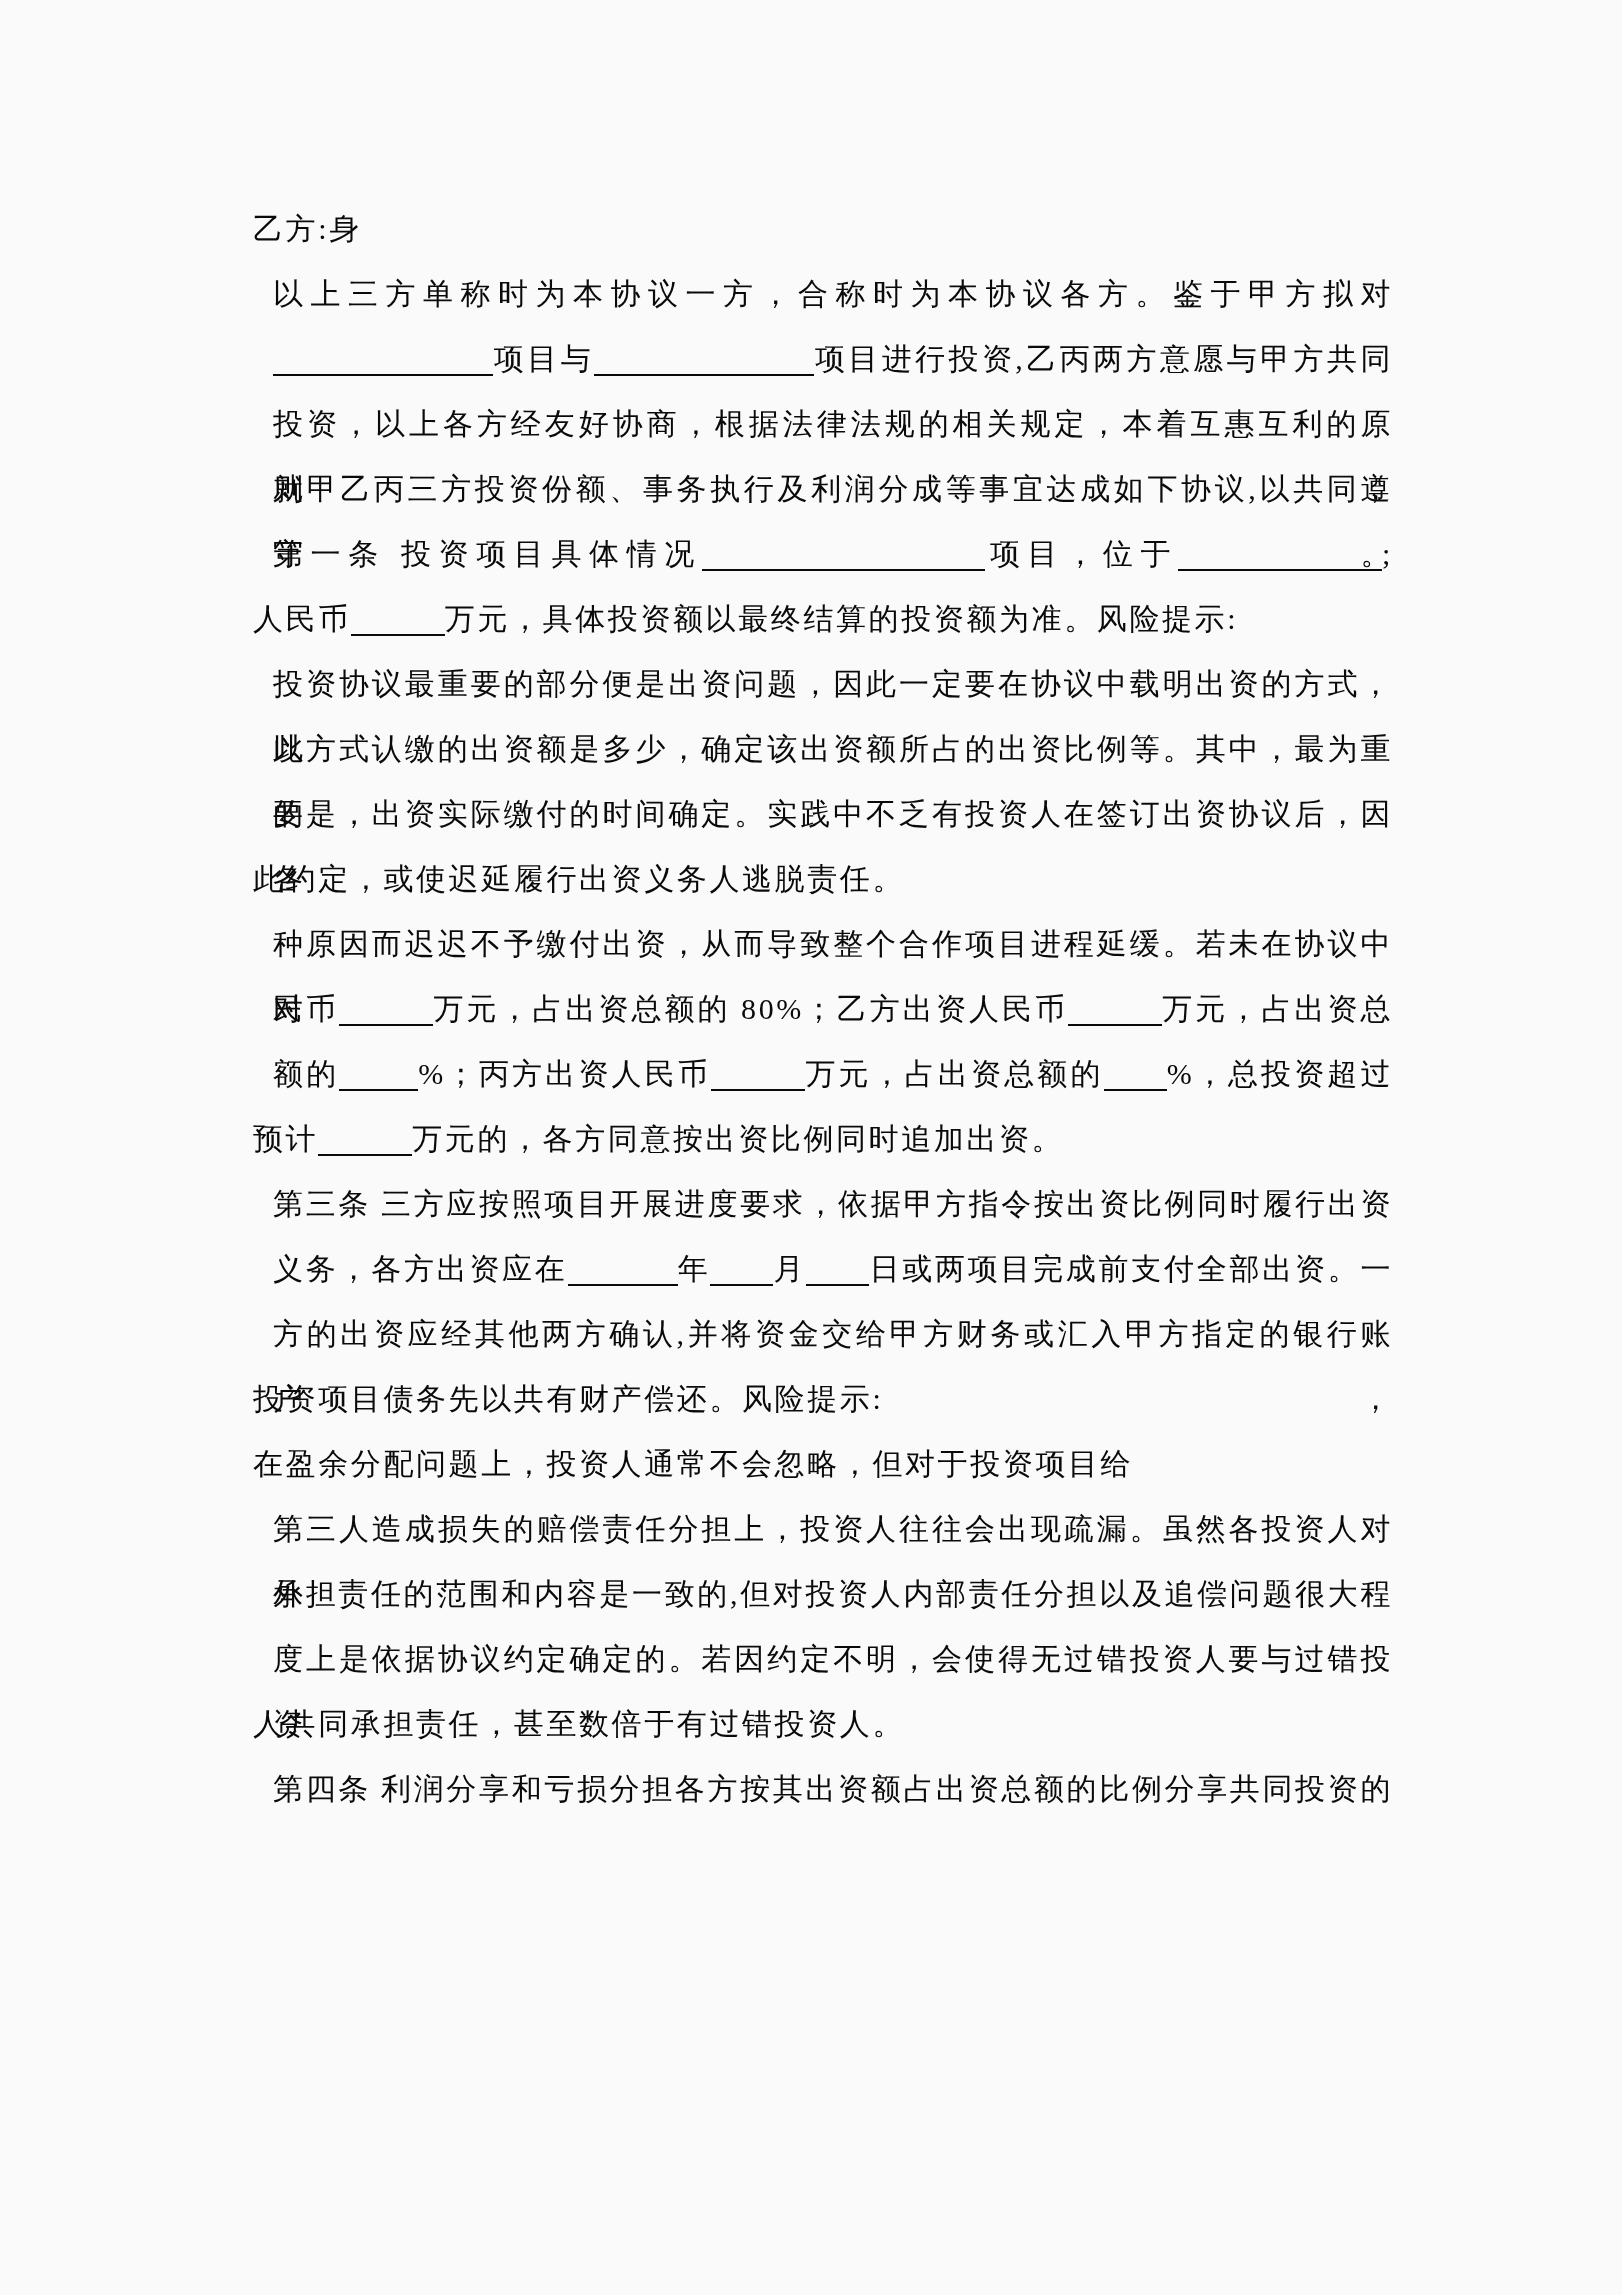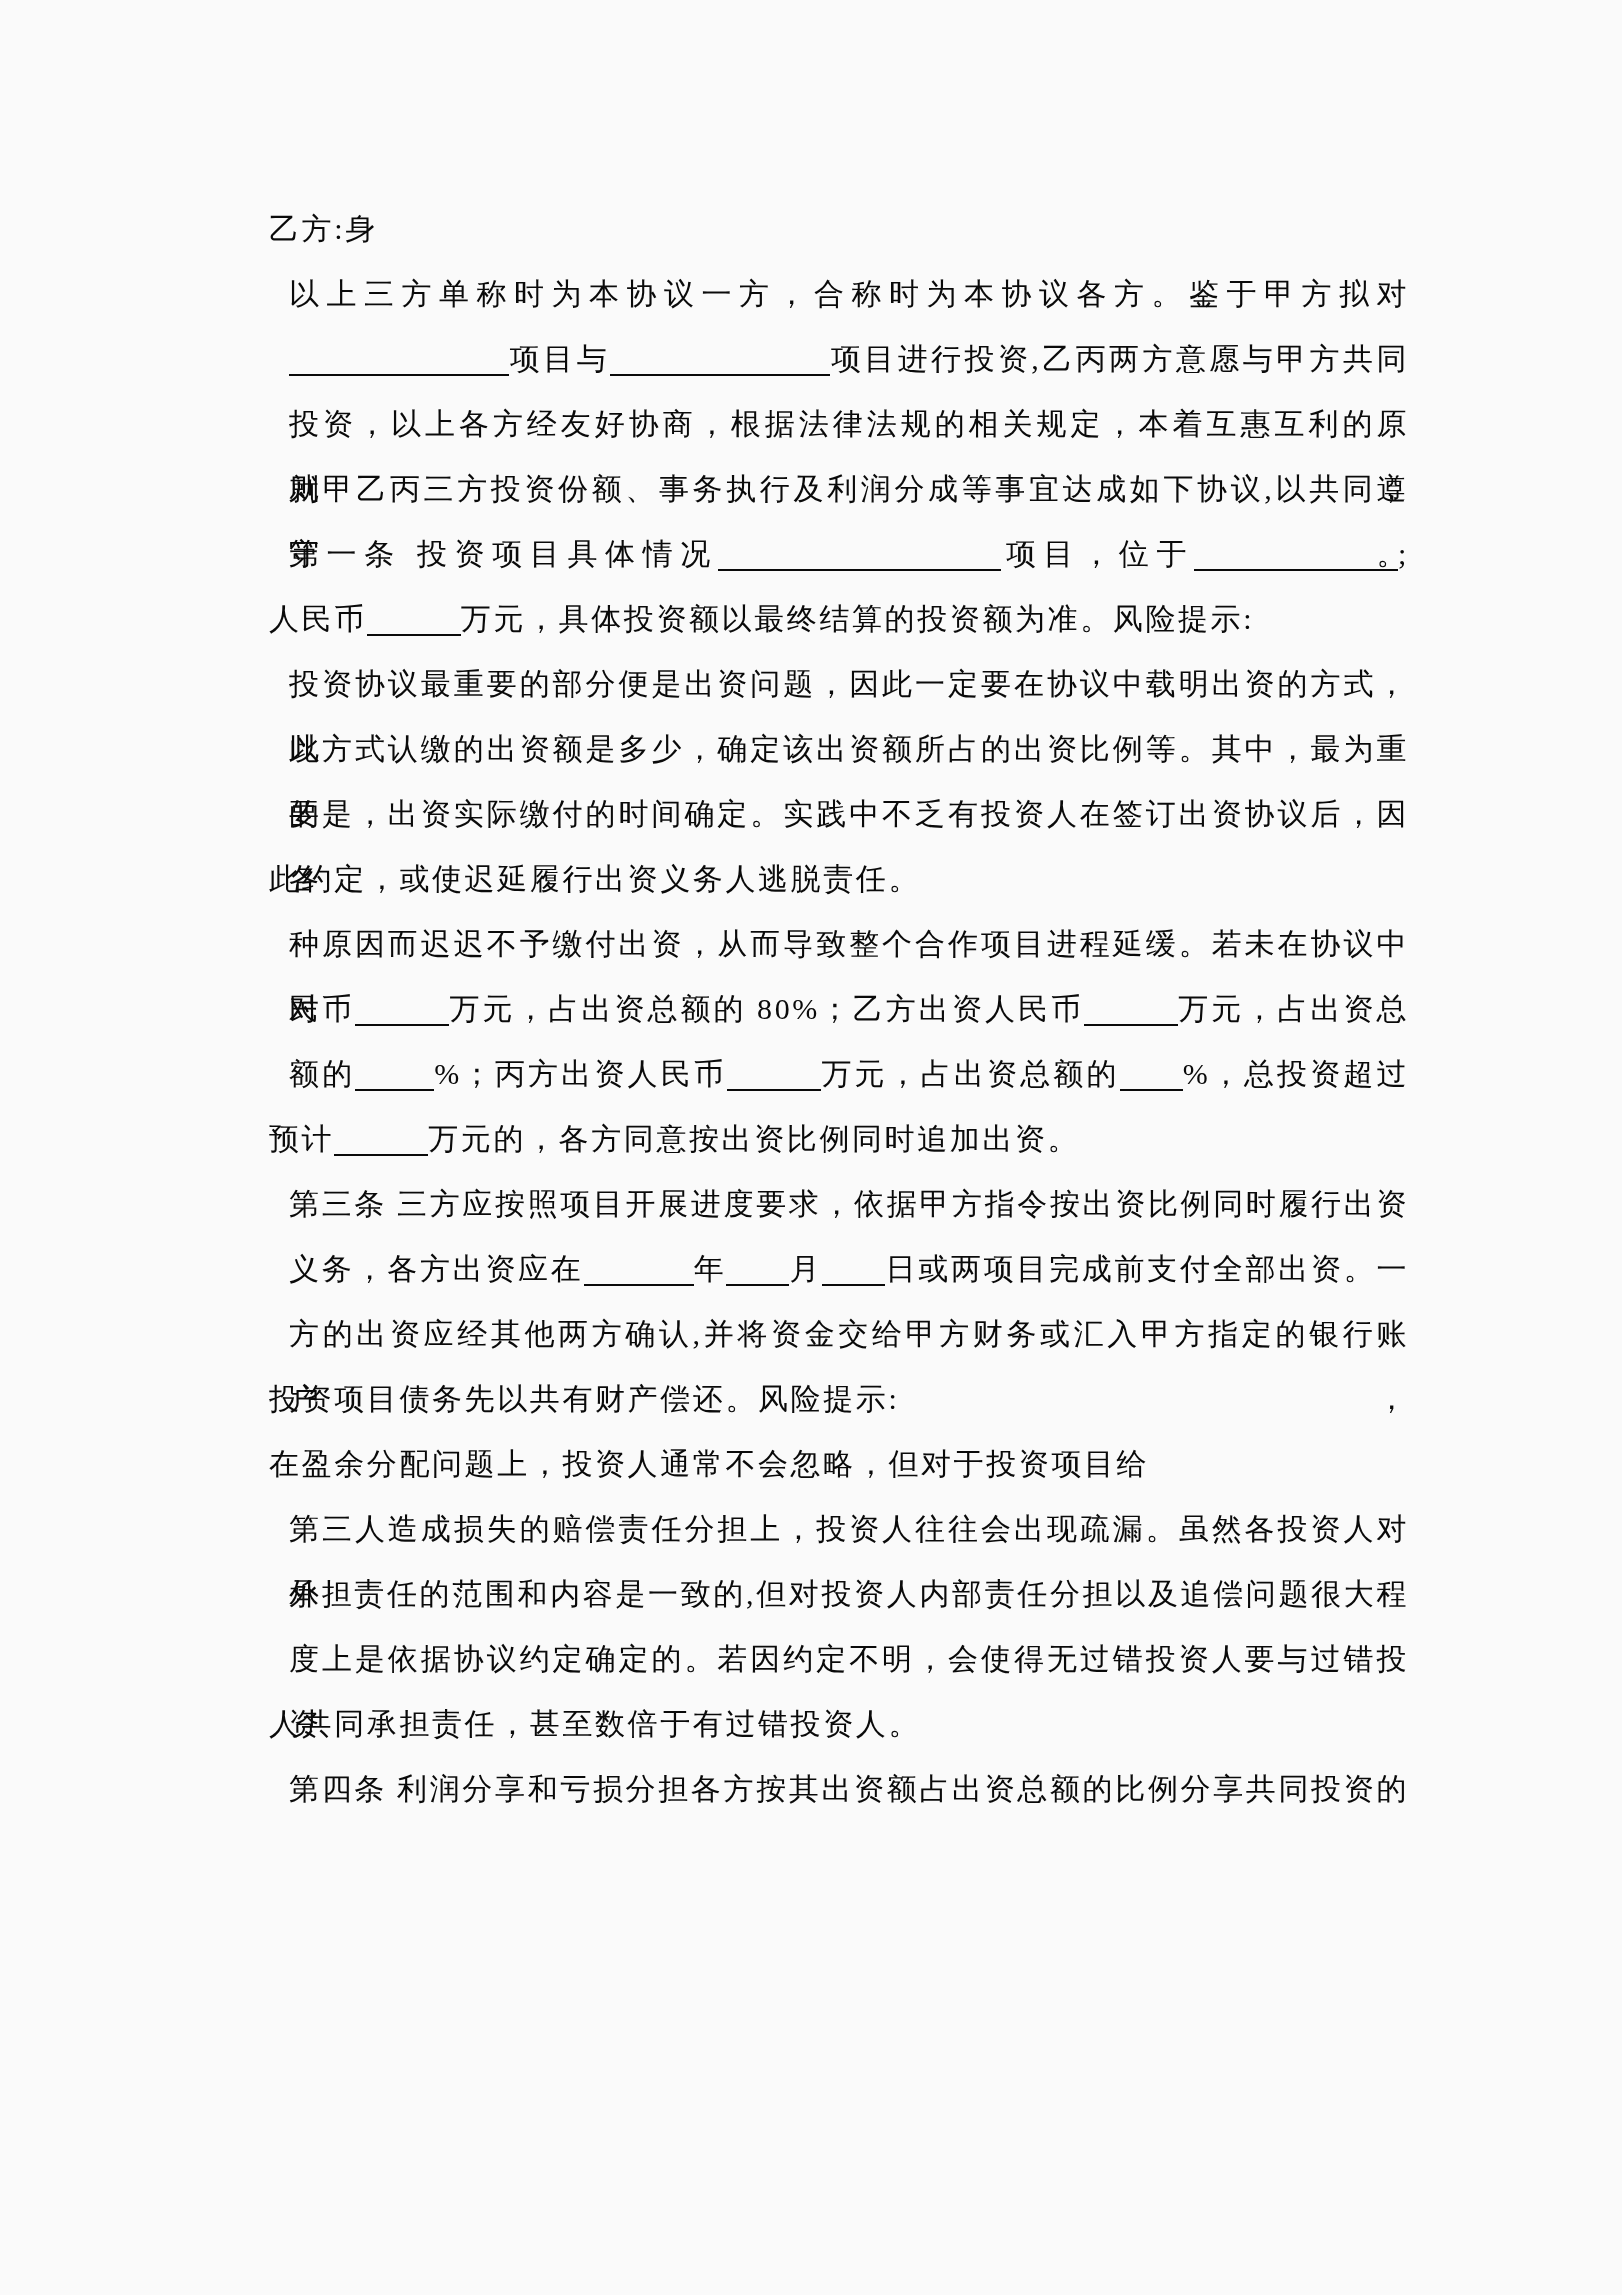--- a/index.html
+++ b/index.html
@@ -11,21 +11,21 @@
     position: relative;
     width: 1623px;
     height: 2295px;
     background: #fafafa;
     overflow: hidden;
     font-family: "Liberation Serif", "DejaVu Serif", serif;
     color: #0a0a0a;
   }
   .doc-body {
     position: absolute;
-    left: 269px;
+    left: 253px;
     top: 196px;
     width: 1140px;
   }
   .line {
     height: 65px;
     line-height: 65px;
     font-size: 30px;
     letter-spacing: 2.6px;
     white-space: nowrap;
     text-align: left;

